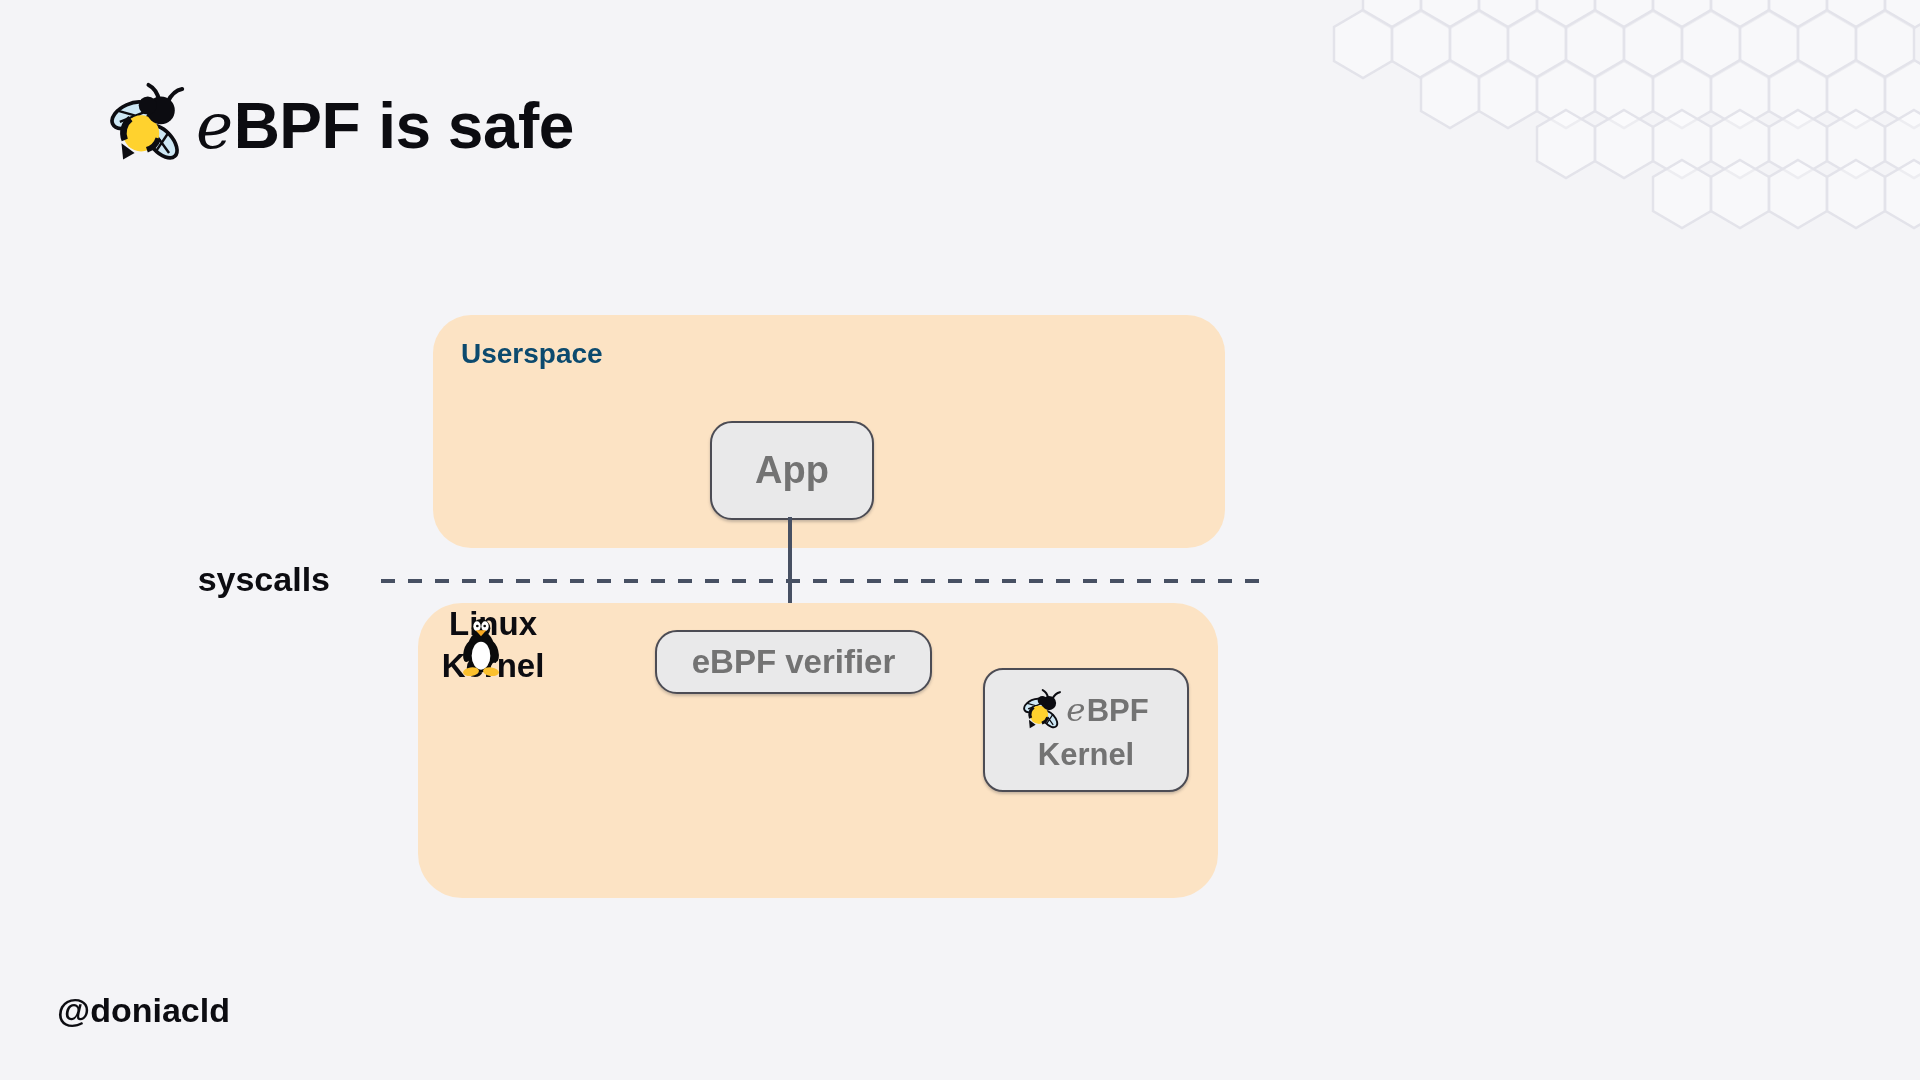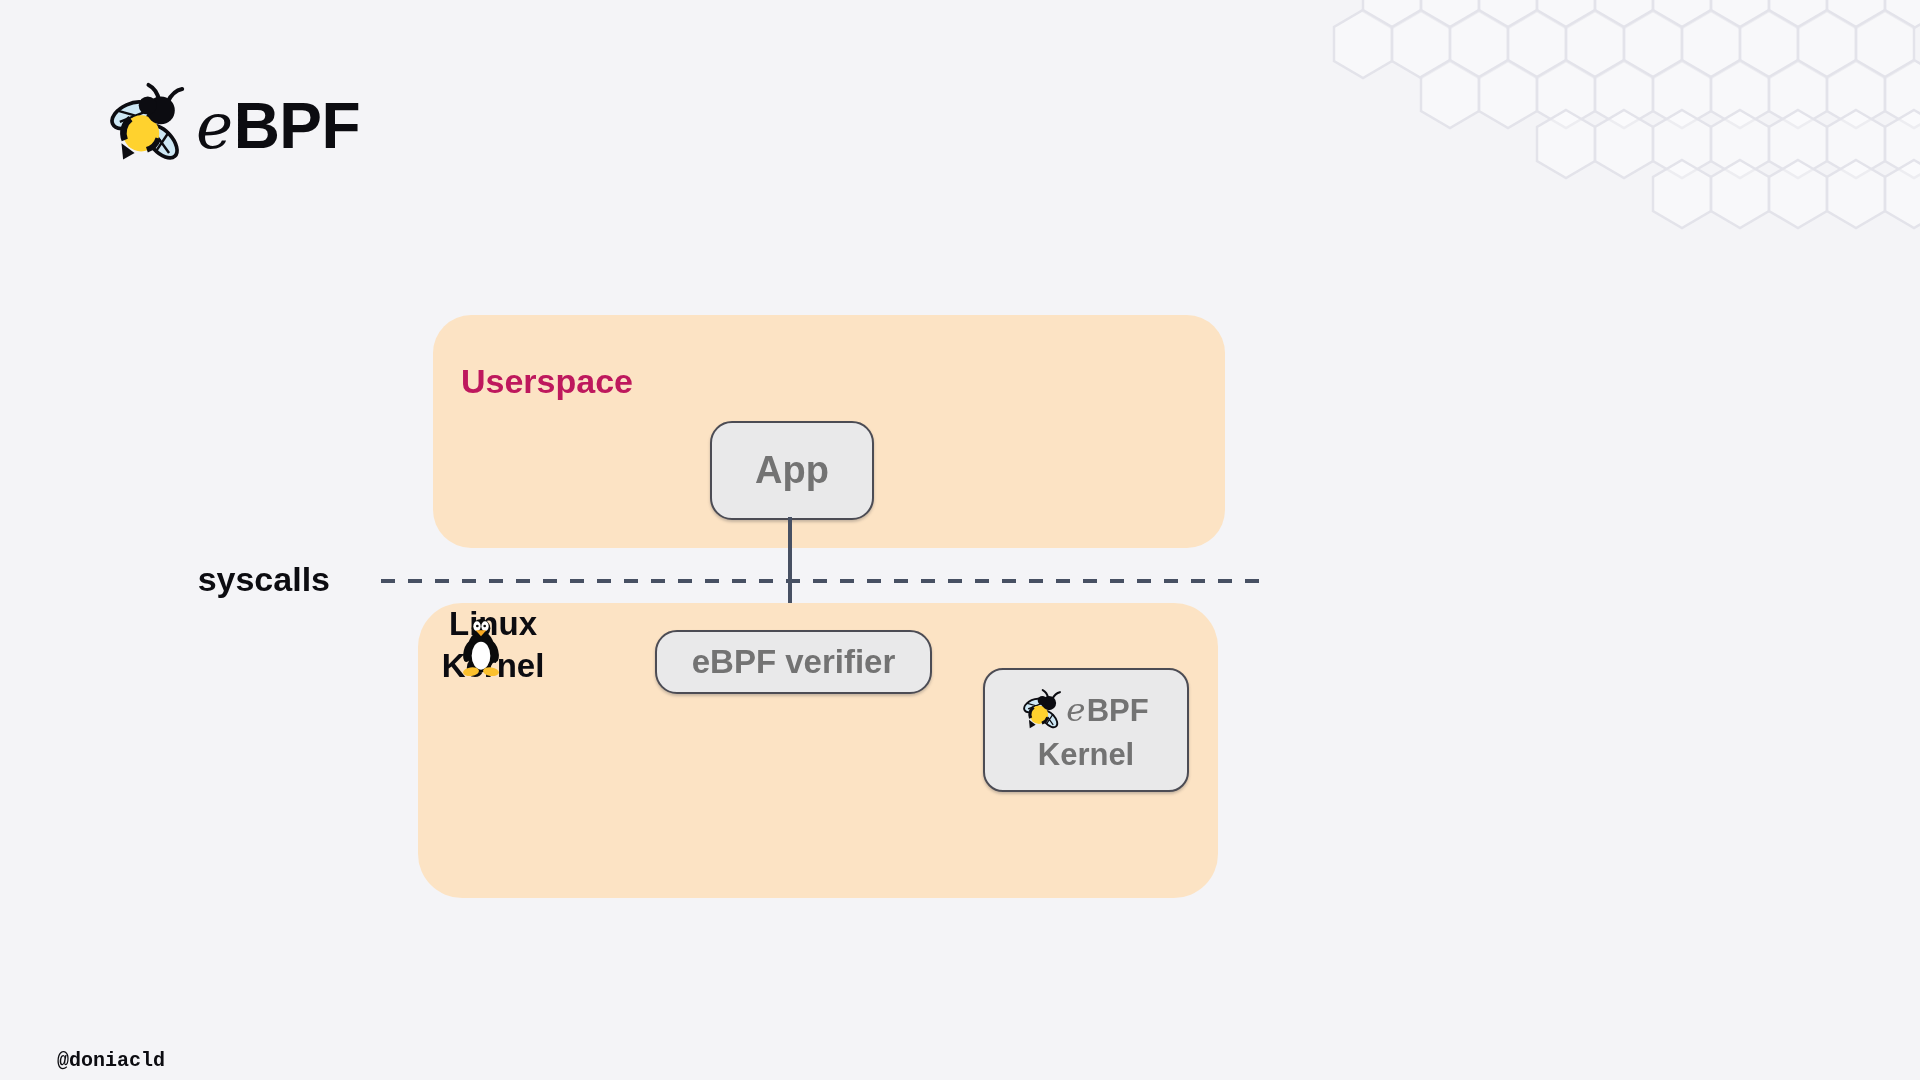--- a/index.html
+++ b/index.html
@@ -33,21 +33,21 @@
   }
   .title-suffix{margin-left:18px;font-weight:700;}
 
   
   .zone{
     position:absolute;background:#fce3c4;border-radius:40px;
   }
   .zone-userspace{left:433px;top:315px;width:792px;height:233px;border-radius:38px;}
   .zone-kernel{left:418px;top:603px;width:800px;height:295px;border-radius:44px;}
   .zone-label{
-    position:absolute;font-size:34px;font-weight:700;color:#be185d;margin-top:24px;
+    position:absolute;font-size:28px;font-weight:700;color:#0c4a6e;
   }
   .userspace-label{left:28px;top:23px;}
   .kernel-label{
     left:10px;top:96px;width:150px;text-align:center;
     font-size:33px;font-weight:700;line-height:42px;
   }
 
   
   .node{
     position:absolute;background:#e9e9ea;
@@ -70,21 +70,21 @@
   .tux{position:absolute;left:39px;top:14px;width:48px;height:60px;}
 
   
   .syscalls-label{
     position:absolute;left:140px;top:560px;width:190px;
     text-align:right;font-size:34px;font-weight:700;
   }
   .connectors{position:absolute;left:0;top:0;pointer-events:none;}
 
   
-  .handle{position:absolute;left:57px;top:1049px;font-size:20px;font-weight:700;font-family:Liberation Mono, monospace;}
+  .handle{position:absolute;left:57px;top:991px;font-size:34px;font-weight:700;}
   .brand{
     position:absolute;right:76px;top:998px;
     font-size:30px;font-weight:300;letter-spacing:13px;
     color:#16161c;
   }
 </style>
 </head>
 <body>
 
 <div class="slide">
@@ -143,21 +143,21 @@
       <path d="M8,36 L44,46 M12,50 L42,38" stroke="#0c0c11" stroke-width="3" fill="none"></path>
       <ellipse cx="63" cy="74" rx="24" ry="13" fill="#cde7f4" stroke="#0c0c11" stroke-width="4.5" transform="rotate(48 63 74)"></ellipse>
       <path d="M52,60 L72,88 M72,62 L56,86" stroke="#0c0c11" stroke-width="3" fill="none"></path>
       <circle cx="38" cy="64" r="22" fill="#ffd22e"></circle>
       <path d="M25,46 A22,22 0 0 0 18,72" stroke="#0c0c11" stroke-width="8" fill="none"></path>
       <path d="M45,84 A22,22 0 0 0 59,70" stroke="#0c0c11" stroke-width="7" fill="none"></path>
       <polygon points="14,76 30,88 16,96" fill="#0c0c11"></polygon>
       <circle cx="62" cy="36" r="17" fill="#0c0c11"></circle>
       <circle cx="46" cy="30" r="11" fill="#0c0c11"></circle>
     </svg>
-    <h1 class="page-title"><span class="script-e">e</span><span>BPF</span></h1>
+    <h1 class="page-title"><span class="script-e">e</span><span>BPF</span><span class="title-suffix">is safe</span></h1>
   </header>
 
   <section class="zone zone-userspace">
     <div class="zone-label userspace-label">Userspace</div>
     <div class="node node-app">
       <span>App</span>
     </div>
   </section>
 
   <div class="syscalls-label">syscalls</div>

